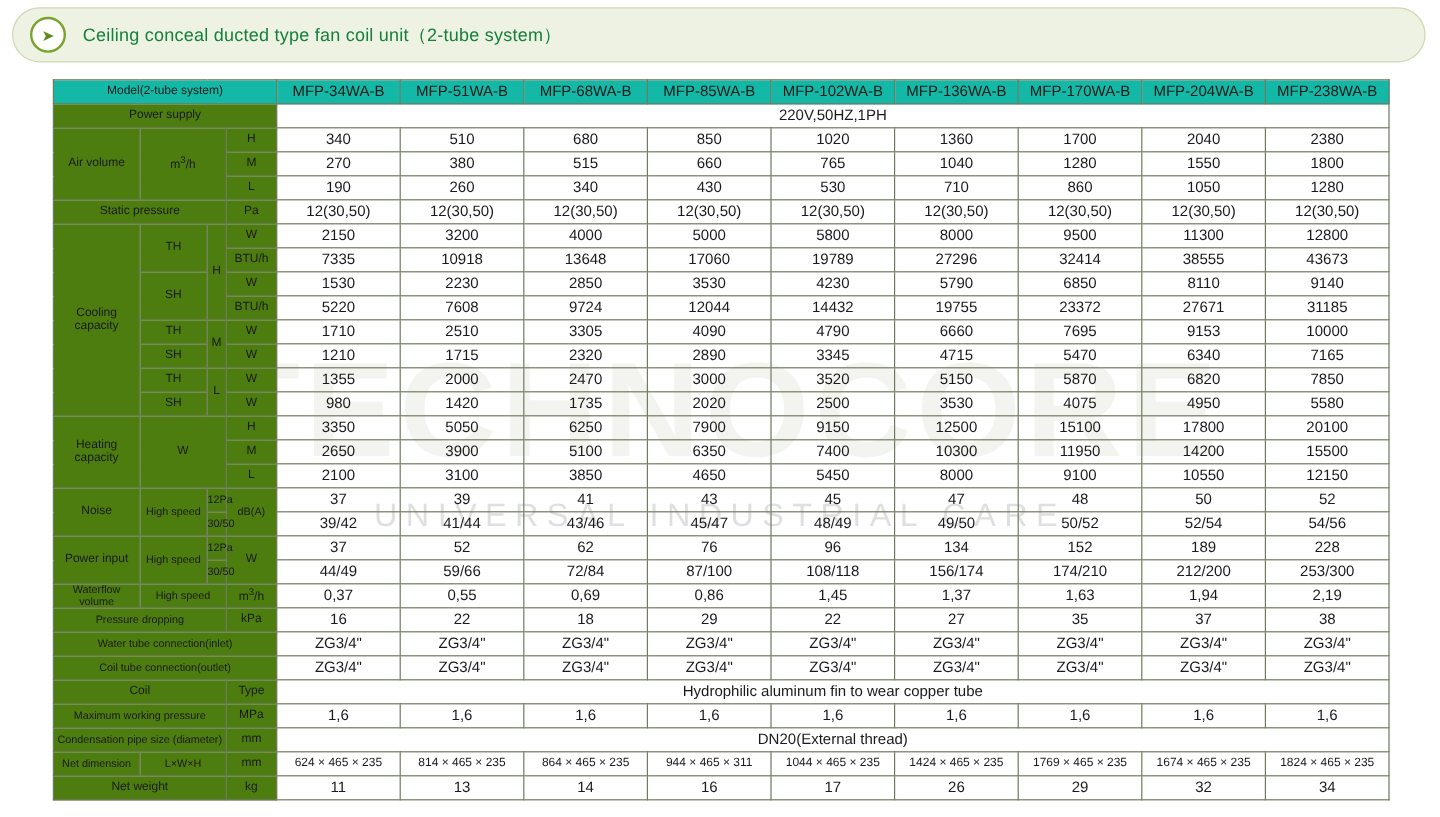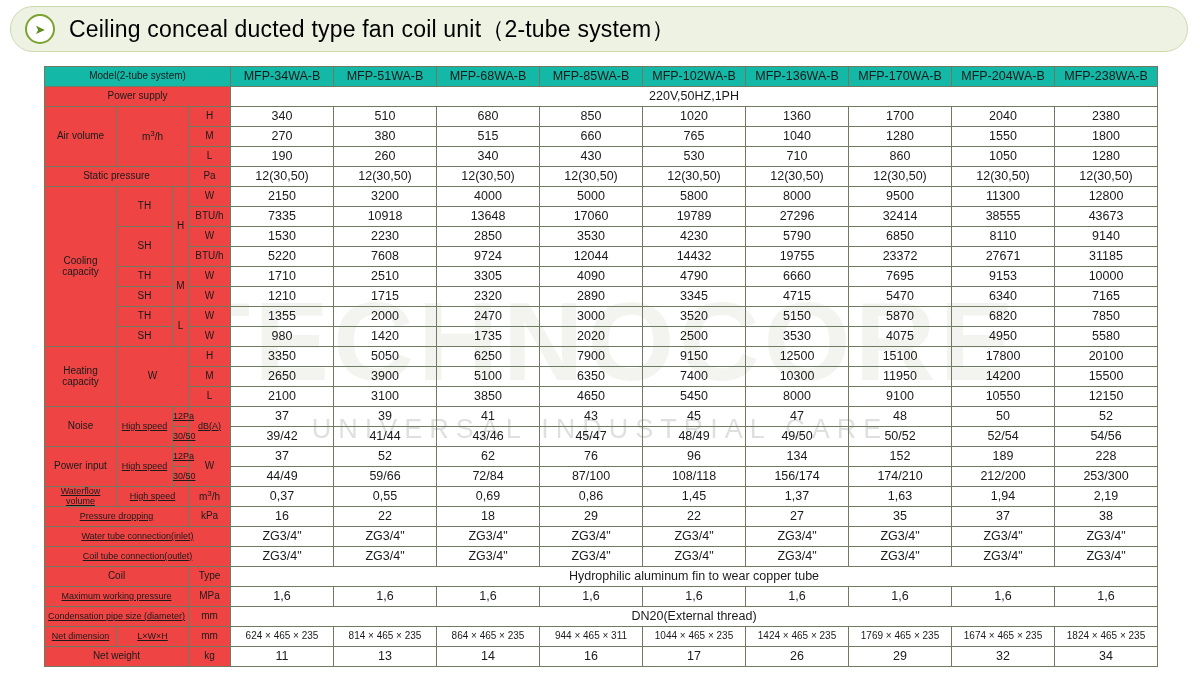--- a/index.html
+++ b/index.html
@@ -24,22 +24,22 @@
   .banner-bullet{
     width:26px;height:26px;border-radius:50%;
     border:2px solid #7aa22e;
     background:#ffffff;
     margin-left:14px;margin-right:14px;
     display:flex;align-items:center;justify-content:center;
     color:#5e8a1f;font-size:13px;line-height:1;
     flex:0 0 auto;
   }
   .banner-title{
-    font-size:23px;
-    color:#000000;
+    font-size:15px;
+    color:#15803d;
     letter-spacing:.2px;
     white-space:nowrap;
   }
 
   
   .watermark{
     position:absolute;left:0;top:150px;width:1200px;height:430px;
     display:flex;flex-direction:column;align-items:center;justify-content:center;
     pointer-events:none;
     opacity:.16;
@@ -67,24 +67,24 @@
   td,th{
     border:1px solid #6f7a60;
     text-align:center;
     vertical-align:middle;
     font-size:12px;
     padding:0;
     height:19px;
     line-height:1.05;
     background:transparent;
   }
-  .lbl{background:#ef4444;}
+  .lbl{background:#4d7c0f;}
   .hdr{background:#14b8a6;font-size:12.5px;}
   td.sm{font-size:10px;}
-  td.xsm{font-size:9px;text-decoration:underline;}
+  td.xsm{font-size:9px;}
   .data{font-size:12.5px;}
   sup{font-size:8px;vertical-align:super;}
 </style>
 </head>
 <body>
 
 <div id="page">
 
   <div class="banner">
     <div class="banner-bullet">➤</div>

